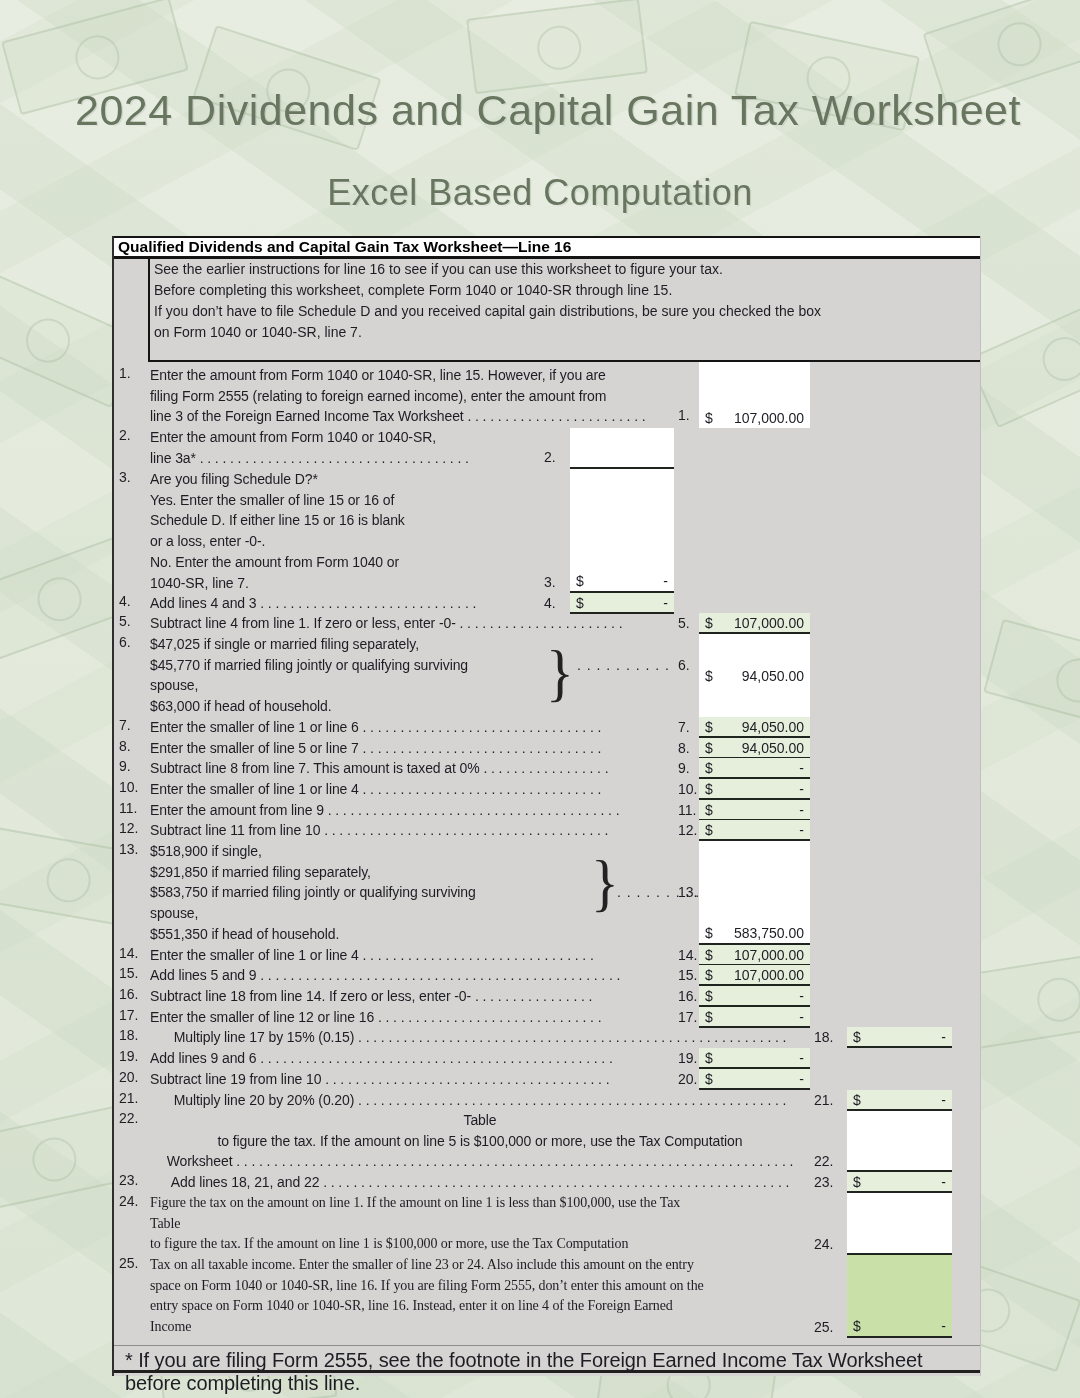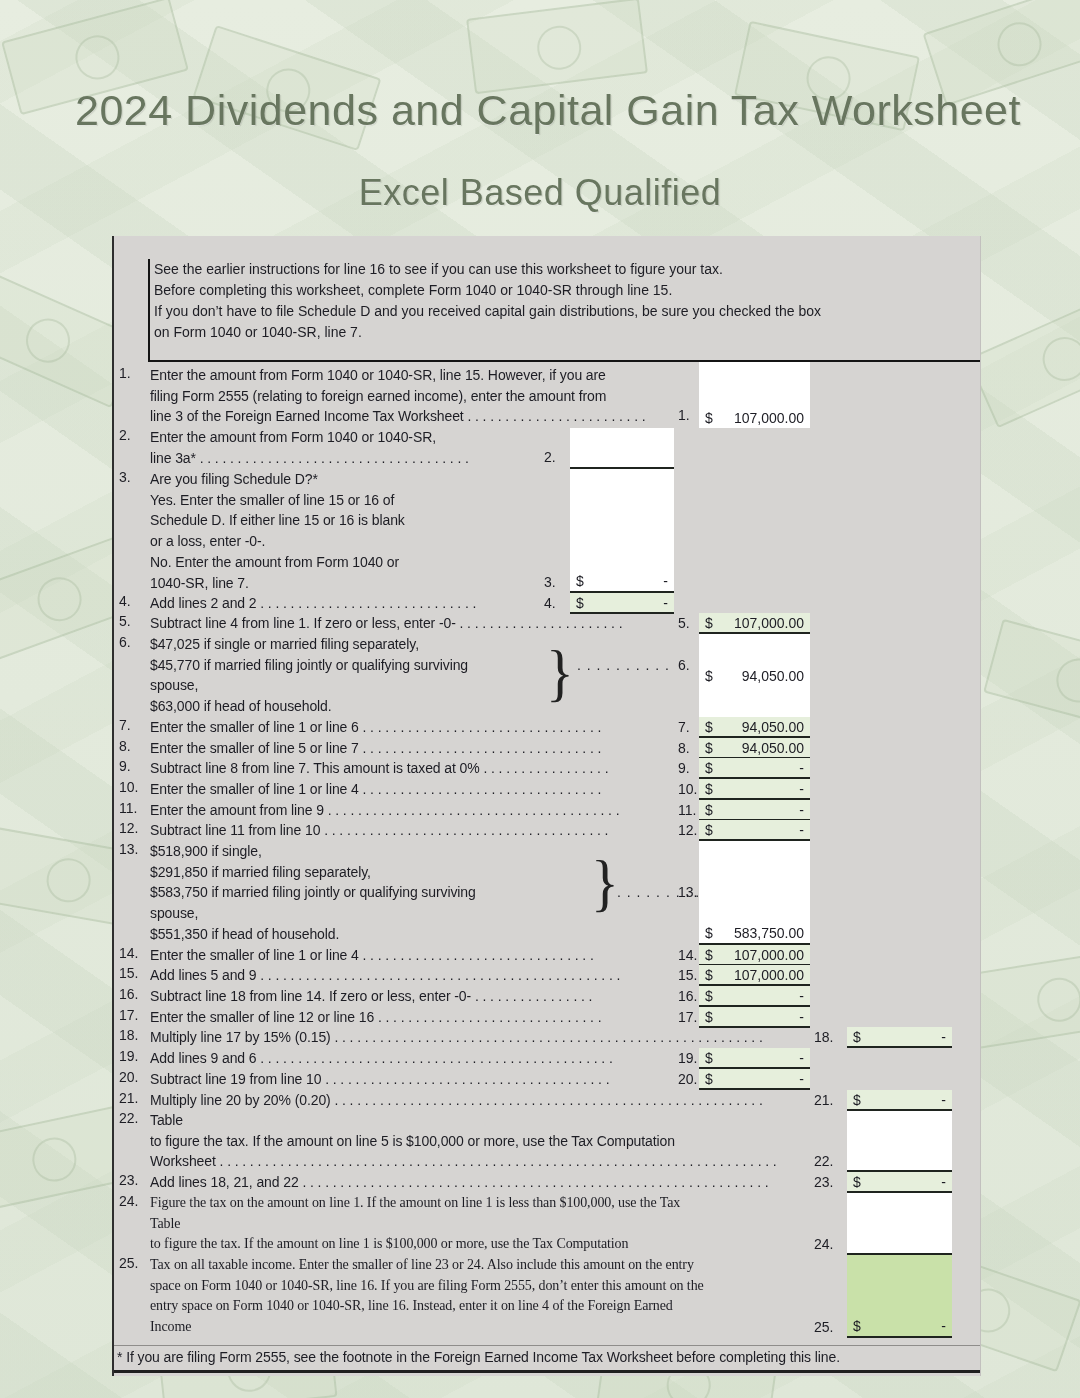--- a/index.html
+++ b/index.html
@@ -51,21 +51,21 @@
     border-left:2px solid #141414;border-bottom:2px solid #141414;box-sizing:border-box;
   }
   .intro-heading{font-weight:700;font-size:16px;padding:2px 0 0 4px;}
   .intro-body{font-size:14px;line-height:21px;padding-left:4px;white-space:pre-line;}
   .line{position:absolute;left:0;right:0;}
   .num{position:absolute;left:5px;top:0;width:28px;font-size:14px;}
   .t{
     position:absolute;left:36px;top:0;font-size:14px;line-height:20.7px;
     white-space:pre-line;overflow:hidden;letter-spacing:-0.1px;
   }
-  .w-a{width:526px;}.w-m{width:390px;}.w-r{width:660px;}.w-full{width:742px;font-family:Liberation Serif, serif;}
+  .w-a{width:526px;}.w-m{width:390px;}.w-r{width:660px;text-align:center;}.w-full{width:742px;font-family:Liberation Serif, serif;}
   .vlab{position:absolute;font-size:14px;}
   .la{left:564px;width:30px;}.lm{left:430px;width:26px;}.lr{left:700px;width:30px;}
   .cell{
     position:absolute;box-sizing:border-box;display:flex;justify-content:space-between;
     align-items:center;padding:0 6px;font-size:14px;border-bottom:2px solid #1f241f;
   }
   .ca{left:585px;width:111px;height:21px;}
   .cm{left:456px;width:104px;height:21px;}
   .cr{left:733px;width:105px;height:21px;}
   .green{background:var(--green);}
@@ -73,21 +73,21 @@
   .strong{background:var(--green2);}
   .tall{align-items:flex-end;padding-bottom:2px;}
   .vmid{align-items:center;}
   .noline{border-bottom:none;}
   .brace{
     position:absolute;font-family:"Liberation Serif",serif;font-size:58px;color:#222;
     transform:scaleY(1.08);line-height:58px;
   }
   .dots-mid{position:absolute;font-size:14px;letter-spacing:1px;}
   .foot-sep{position:absolute;left:0;right:0;top:1109px;height:1px;background:#8f8d8b;}
-  .footnote{position:absolute;left:3px;top:1113px;font-size:14px;letter-spacing:-0.1px;}
+  .footnote{position:absolute;left:11px;top:1113px;font-size:20px;letter-spacing:-0.1px;}
   .foot-bar{position:absolute;left:0;right:0;top:1134px;height:3px;background:#1f1f1f;}
 </style>
 </head>
 <body>
 
 <div class="bill" style="left:8px;top:18px;transform:rotate(-15deg)"></div>
 <div class="bill" style="left:200px;top:50px;transform:rotate(18deg)"></div>
 <div class="bill" style="left:470px;top:8px;transform:rotate(-7deg)"></div>
 <div class="bill" style="left:740px;top:38px;transform:rotate(12deg)"></div>
 <div class="bill" style="left:930px;top:5px;transform:rotate(-18deg)"></div>
@@ -96,24 +96,25 @@
 <div class="bill" style="left:-20px;top:840px;transform:rotate(10deg)"></div>
 <div class="bill" style="left:-35px;top:1120px;transform:rotate(-12deg)"></div>
 <div class="bill" style="left:975px;top:320px;transform:rotate(-24deg)"></div>
 <div class="bill" style="left:990px;top:640px;transform:rotate(15deg)"></div>
 <div class="bill" style="left:970px;top:960px;transform:rotate(-9deg)"></div>
 <div class="bill" style="left:900px;top:1270px;transform:rotate(19deg)"></div>
 <div class="bill" style="left:160px;top:1330px;transform:rotate(-6deg)"></div>
 <div class="bill" style="left:600px;top:1345px;transform:rotate(8deg)"></div>
 
 <div class="page-title">2024 Dividends and Capital Gain Tax Worksheet</div>
-<div class="page-subtitle">Excel Based Qualified</div>
+<div class="page-subtitle">Excel Based Computation</div>
 
 <div class="sheet">
 
+  <div class="sheet-header">Qualified Dividends and Capital Gain Tax Worksheet—Line 16</div>
 
   <div class="intro">
     <div class="intro-body">See the earlier instructions for line 16 to see if you can use this worksheet to figure your tax.
 Before completing this worksheet, complete Form 1040 or 1040-SR through line 15.
 If you don’t have to file Schedule D and you received capital gain distributions, be sure you checked the box
 on Form 1040 or 1040-SR, line 7.</div>
   </div>
 
   <div class="line" style="top:129px">
     <div class="num">1.</div>
@@ -148,21 +149,21 @@
 1040-SR, line 7.</div>
   </div>
   <div class="vlab lm" style="top:338px">3.</div>
   <div class="cell cm white tall" style="top:233px;height:124px">
     <span>$</span>
     <span>-</span>
   </div>
 
   <div class="line" style="top:357px">
     <div class="num">4.</div>
-    <div class="t w-m">Add lines 2 and 2 . . . . . . . . . . . . . . . . . . . . . . . . . . . . . </div>
+    <div class="t w-m">Add lines 4 and 3 . . . . . . . . . . . . . . . . . . . . . . . . . . . . . </div>
   </div>
   <div class="vlab lm" style="top:359px">4.</div>
   <div class="cell cm green" style="top:357px">
     <span>$</span>
     <span>-</span>
   </div>
 
   <div class="line" style="top:377px">
     <div class="num">5.</div>
     <div class="t w-a">   Subtract line 4 from line 1. If zero or less, enter -0- . . . . . . . . . . . . . . . . . . . . . . </div>

